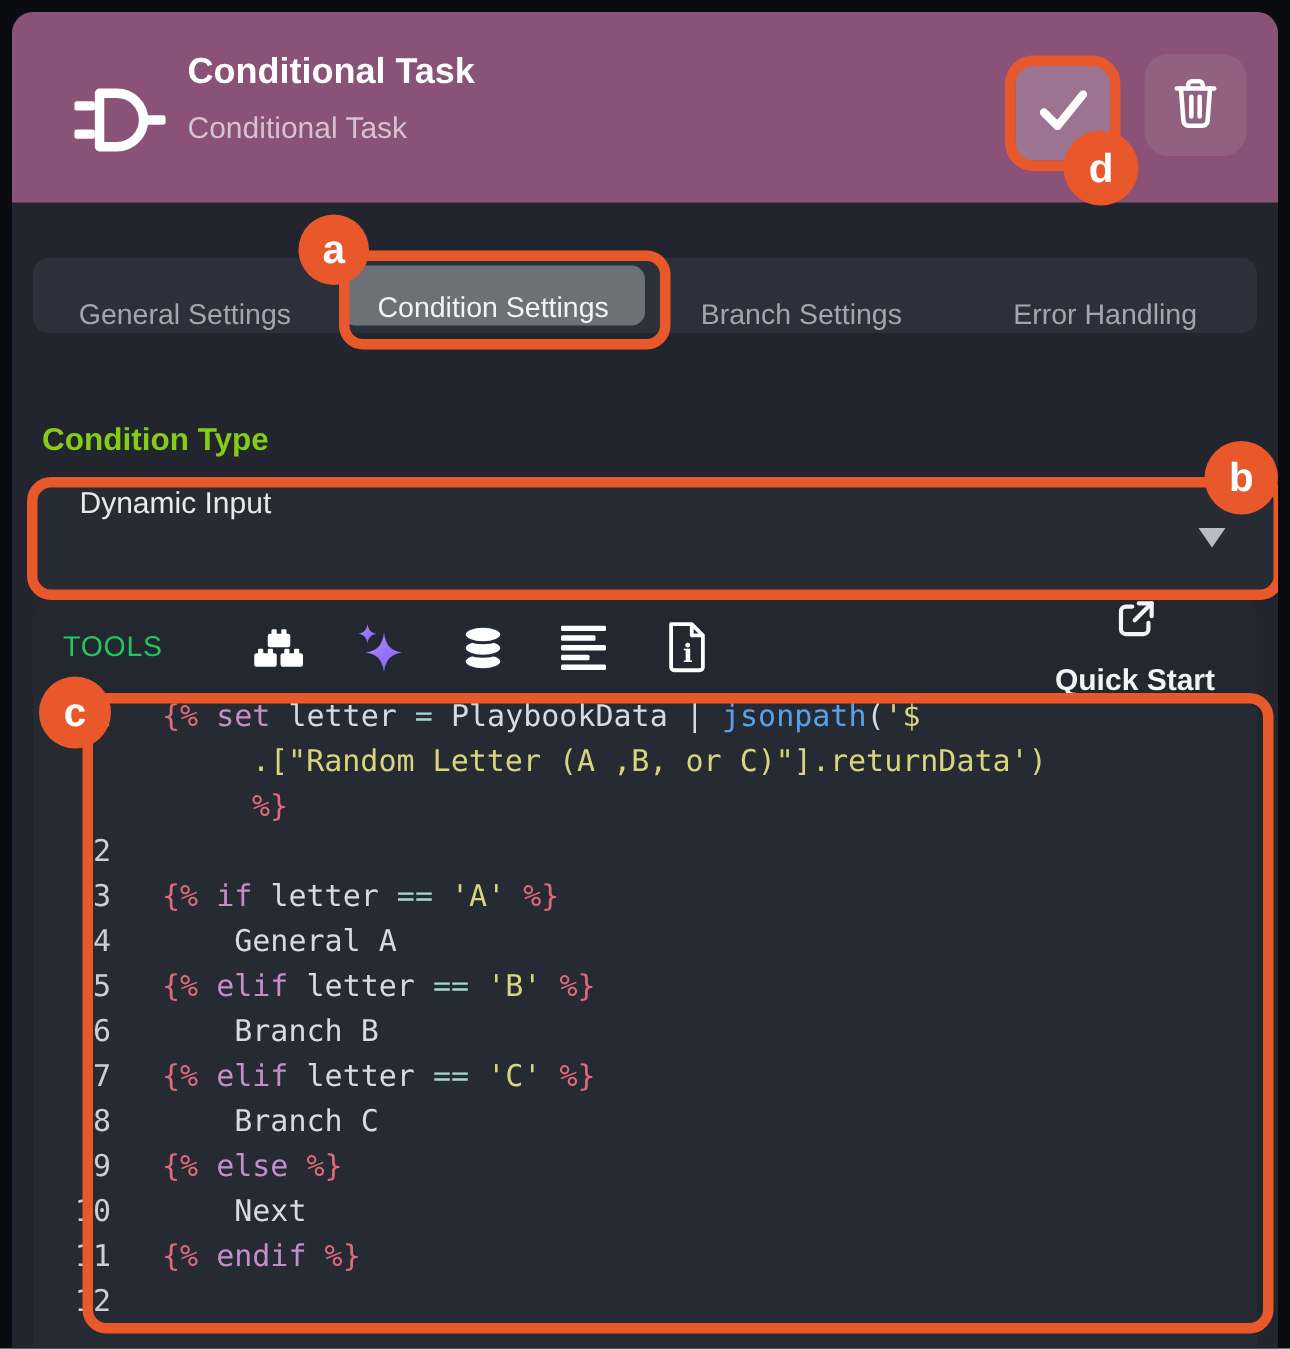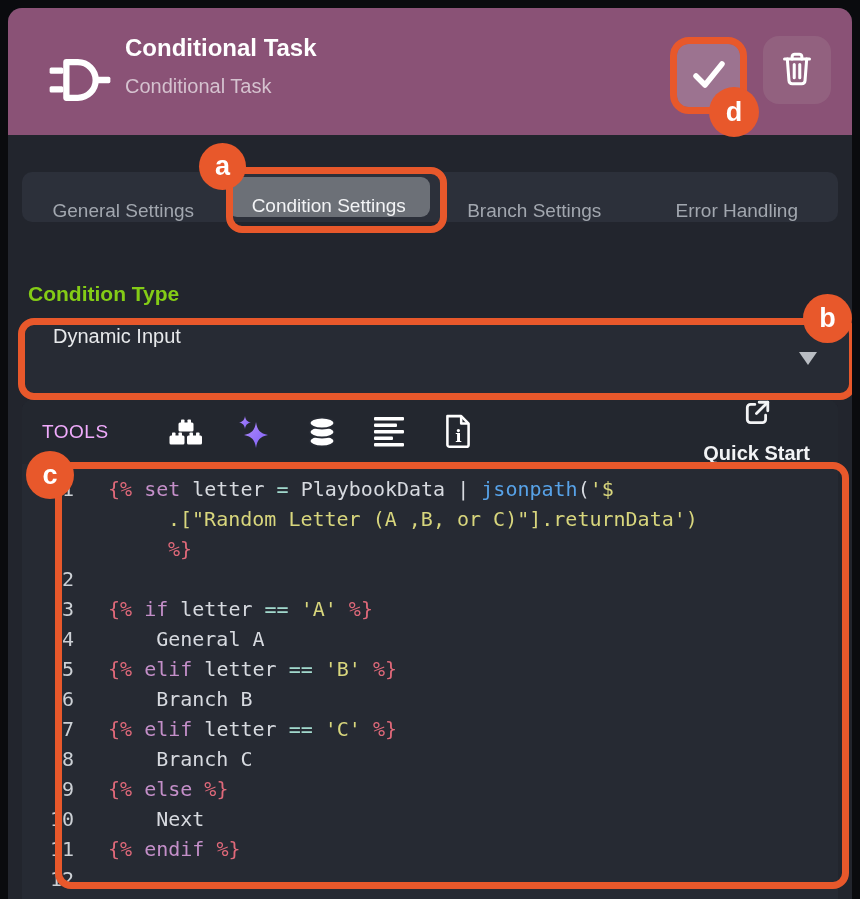--- a/index.html
+++ b/index.html
@@ -31,26 +31,26 @@
   .tab.selected{background:#6C7077;border-radius:9px;margin:5px 3px;color:#F2F3F5;}
 
   
   .label-condition{position:absolute;left:20px;top:274px;font-size:21px;font-weight:bold;color:#84cc16;}
   .dropdown{position:absolute;left:17px;top:317px;width:824px;height:68px;background:#272B34;border-radius:10px;display:flex;align-items:flex-start;padding-left:28px;font-size:20px;color:#E7E9EB;cursor:pointer;}
   .caret{position:absolute;right:32px;top:27px;width:0;height:0;border-left:9px solid transparent;border-right:9px solid transparent;border-top:13px solid #B9BDC3;}
 
   
   .editor{position:absolute;left:14px;top:392px;width:816px;height:499px;background:#262A33;border-radius:10px 10px 0 0;}
   .toolbar{position:absolute;left:0;top:0;width:100%;height:64px;display:flex;align-items:center;background:#23272F;border-radius:10px 10px 0 0;}
-  .tools-label{margin-left:20px;font-size:19px;color:#f0abfc;letter-spacing:0.5px;width:108px;flex:none;}
+  .tools-label{margin-left:20px;font-size:19px;color:#22c55e;letter-spacing:0.5px;width:108px;flex:none;}
   .tb-icons{display:flex;gap:32px;align-items:center;margin-left:18px;}
   .tb-icon{width:36px;height:36px;display:flex;align-items:center;justify-content:center;cursor:pointer;}
   .quick-start{margin-left:auto;margin-right:28px;display:flex;align-items:center;gap:10px;color:#F2F3F5;font-size:20px;font-weight:600;cursor:pointer;flex-direction:column;}
 
-  .code-lines{position:absolute;left:0;top:74px;width:100%;font-family:"DejaVu Sans Mono",monospace;font-size:20px;line-height:30px;}
+  .code-lines{position:absolute;left:0;top:62px;width:100%;font-family:"DejaVu Sans Mono",monospace;font-size:20px;line-height:30px;}
   .code-row{display:flex;}
   .ln{width:52px;text-align:right;margin-right:34px;color:#CCD0D5;flex:none;}
   .code-text{white-space:pre;}
   .code-row.wrap .code-text{padding-left:60px;}
   .seg-delim{color:var(--syn-delim);}
   .seg-kw{color:var(--syn-kw);}
   .seg-plain{color:var(--syn-plain);}
   .seg-op{color:var(--syn-op);}
   .seg-str{color:var(--syn-str);}
   .seg-fn{color:var(--syn-fn);}

